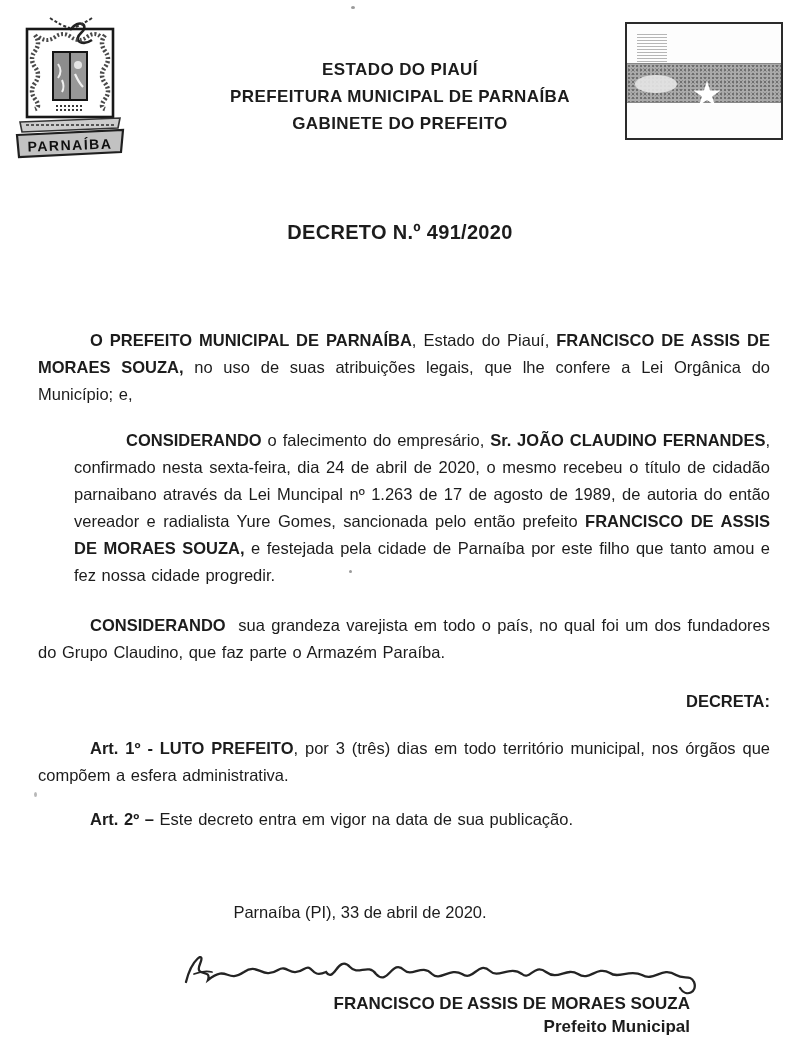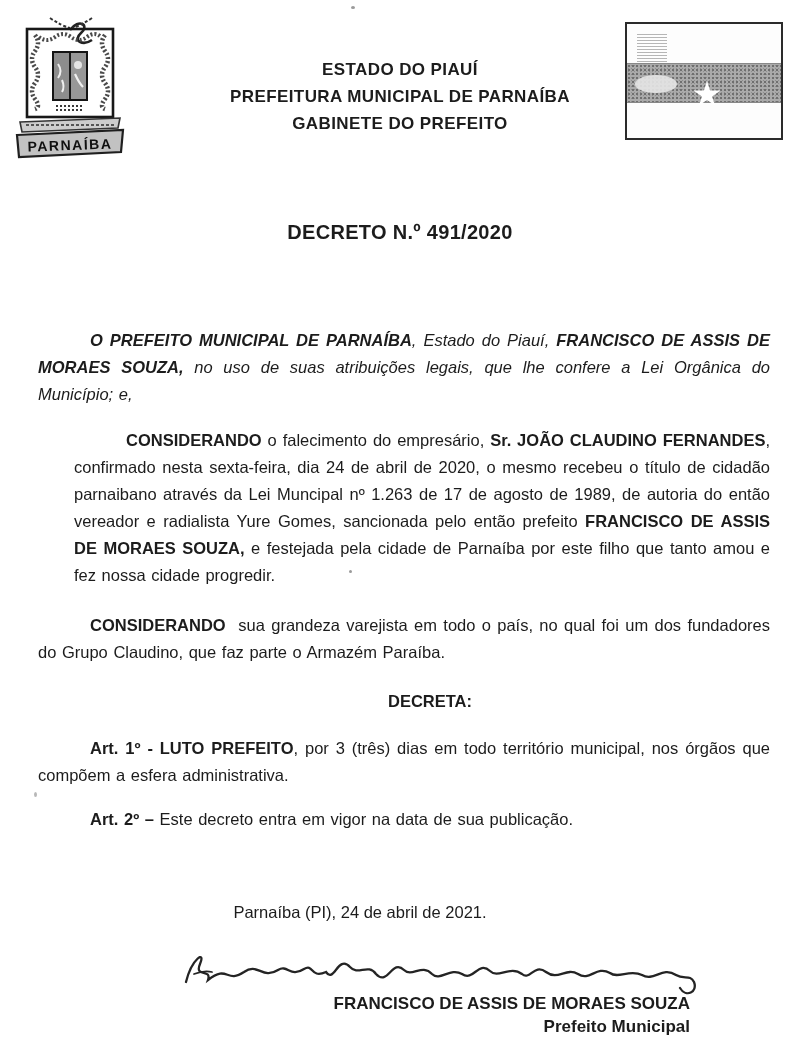--- a/index.html
+++ b/index.html
@@ -52,24 +52,24 @@
     text-align:center;font-weight:700;font-size:20px;letter-spacing:.3px;
   }
   
   .para{
     position:absolute;left:38px;right:30px;margin:0;
     font-size:16.5px;line-height:27px;
     text-align:justify;text-indent:52px;
     word-spacing:1px;
   }
   .para b{font-weight:700;}
-  .p1{top:327px;font-style:italic;}
+  .p1{top:327px;}
   .p2{top:427px;margin-left:36px;}
   .p3{top:612px;}
-  .decreta{top:688px;text-align:center;font-weight:700;}
+  .decreta{top:688px;text-align:right;font-weight:700;}
   .art1{top:735px;}
   .art2{top:806px;}
   .publique{top:851px;text-align:left;}
   .dateline{
     position:absolute;left:60px;width:600px;top:903px;
     text-align:center;font-size:16.5px;
   }
   
   .sig-script{position:absolute;left:170px;top:944px;width:540px;height:52px;}
   .sig-block{
@@ -138,21 +138,21 @@
 
   <p class="para p3"><b>CONSIDERANDO</b><span>&nbsp; sua grandeza varejista em todo o país, no qual foi um dos fundadores do Grupo Claudino, que faz parte o Armazém Paraíba.</span></p>
 
   <p class="para decreta">DECRETA:</p>
 
   <p class="para art1"><b>Art. 1º - LUTO PREFEITO</b><span>, por 3 (três) dias em todo território municipal, nos órgãos que compõem a esfera administrativa.</span></p>
 
   <p class="para art2"><b>Art. 2º –</b><span> Este decreto entra em vigor na data de sua publicação.</span></p>
 
 
-  <div class="dateline">Parnaíba (PI), 24 de abril de 2021.</div>
+  <div class="dateline">Parnaíba (PI), 33 de abril de 2020.</div>
 
   <div class="sig-script">
     <svg width="540" height="52" viewBox="0 0 540 52">
       <path d="M16,38 C22,14 36,6 30,20 C24,34 42,24 38,36 C58,20 56,40 74,28 C88,18 92,36 108,26 C118,20 120,34 134,25 C144,19 140,35 156,28 C164,40 168,10 180,23 C188,32 198,19 206,30 C218,43 222,14 234,26 C242,34 252,19 262,30 C270,38 280,23 292,30 C304,38 308,16 320,27 C328,35 340,21 352,30 C360,37 364,19 376,28 C388,37 396,23 408,30 C420,38 426,21 440,29 C448,35 460,25 472,31 C484,38 492,22 506,31 C514,36 520,30 524,38 C528,48 516,54 510,44" fill="none" stroke="#242424" stroke-width="2.3" stroke-linecap="round"></path>
       <path d="M24,30 q10,-4 18,-2" fill="none" stroke="#242424" stroke-width="1.8" stroke-linecap="round"></path>
     </svg>
   </div>
 
   <div class="sig-block">
     <div>FRANCISCO DE ASSIS DE MORAES SOUZA</div>

